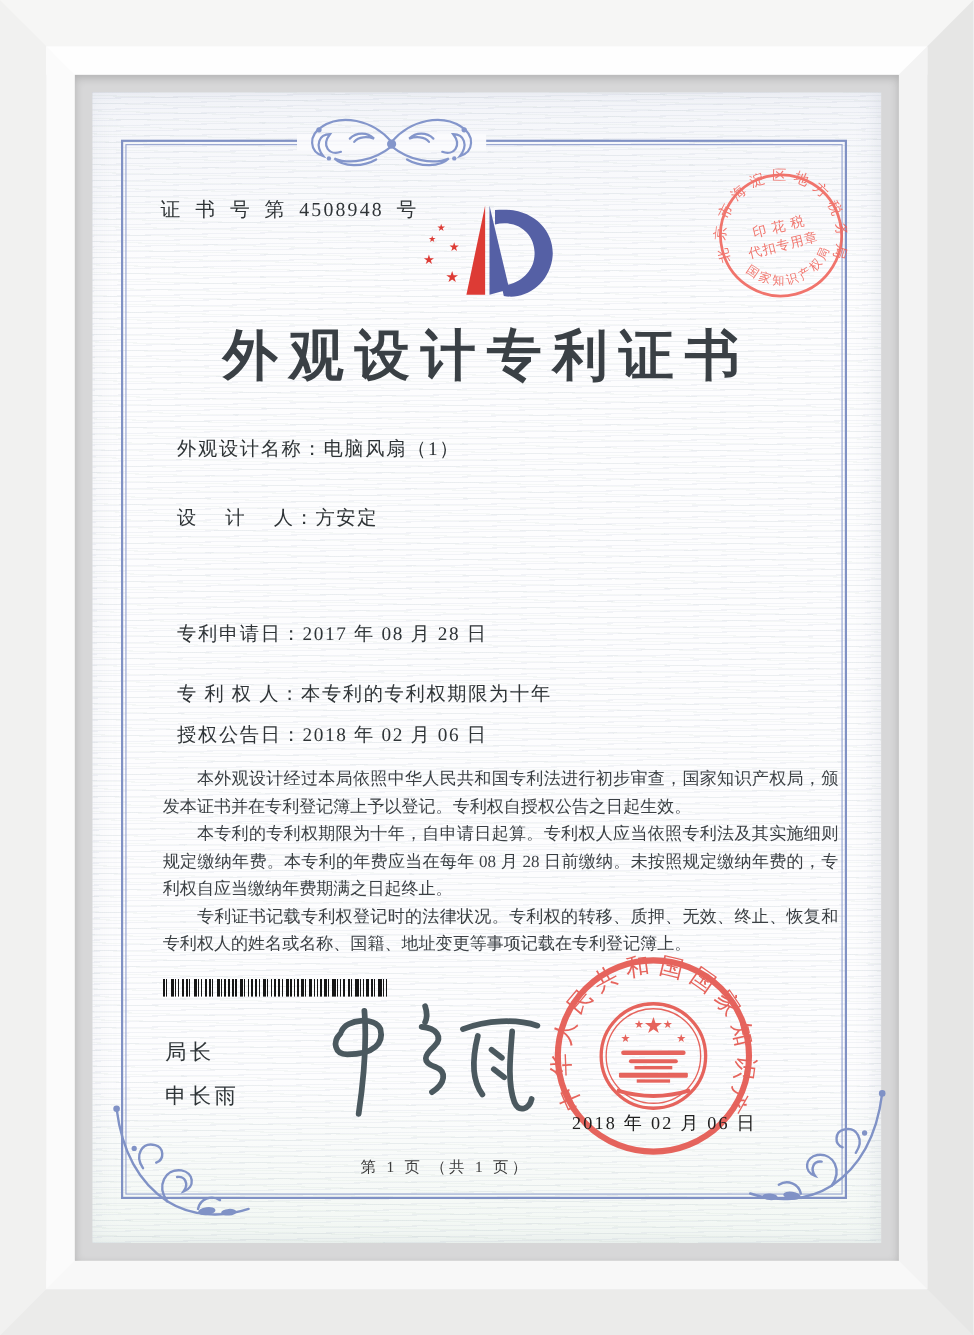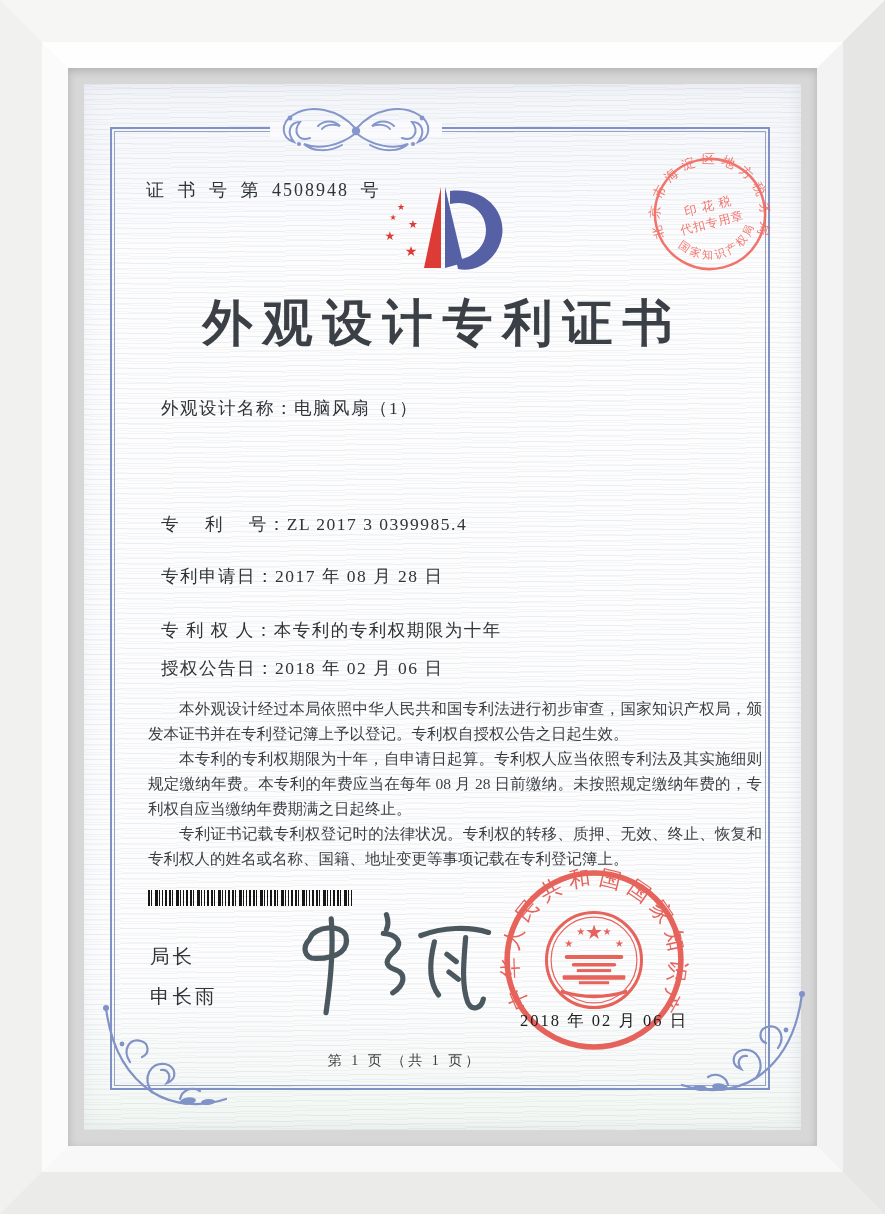--- a/index.html
+++ b/index.html
@@ -142,22 +142,22 @@
               <path d="M77,3 L77,84 L95,79 Z"></path>
               <path d="M82,7 C118,3 138,28 134,52 C130,76 108,89 90,85 L88,76 C106,74 118,62 118,46 C118,28 102,15 82,20 Z"></path>
             </g>
           </svg>
 
           <div class="cert-title">外观设计专利证书</div>
 
           <div class="field f0">
             <span>外观设计名称：</span><span>电脑风扇（1）</span>
           </div>
-          <div class="field f2">
-            <span>专　 利　 号：</span><span>ZL 2017 3 0399985.4</span>
+          <div class="field f1">
+            <span>设　 计　 人：</span><span>方安定</span>
           </div>
           <div class="field f3">
             <span>专利申请日：</span><span>2017 年 08 月 28 日</span>
           </div>
           <div class="field f4">
             <span>专 利 权 人：</span><span>本专利的专利权期限为十年</span>
           </div>
           <div class="field f5">
             <span>授权公告日：</span><span>2018 年 02 月 06 日</span>
           </div>

